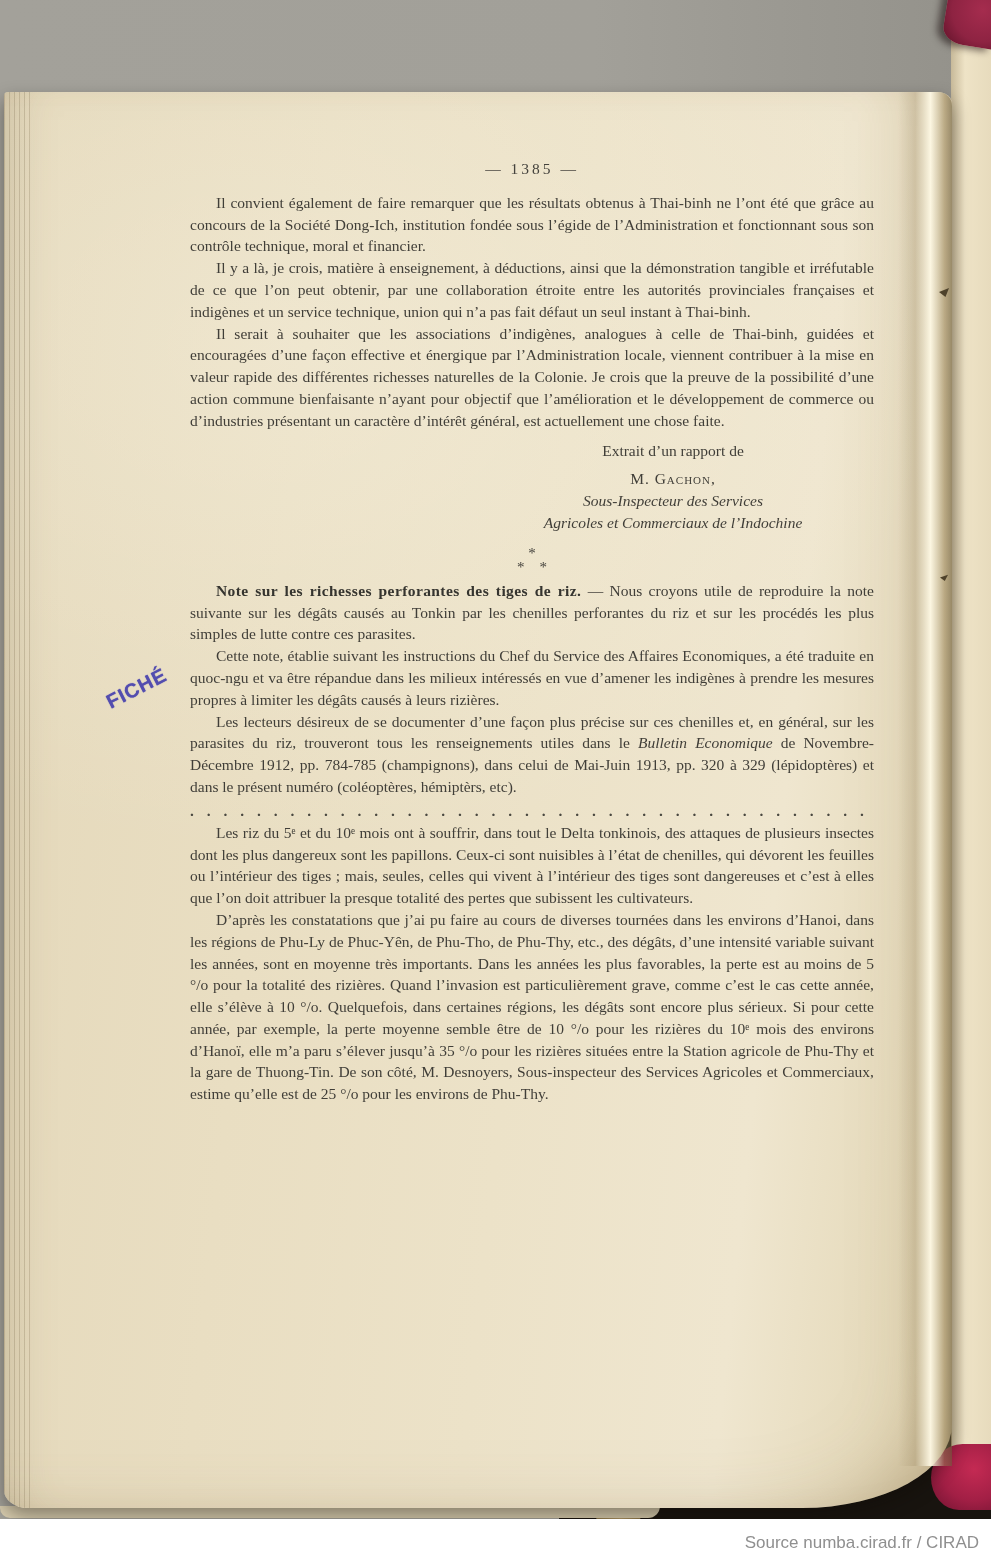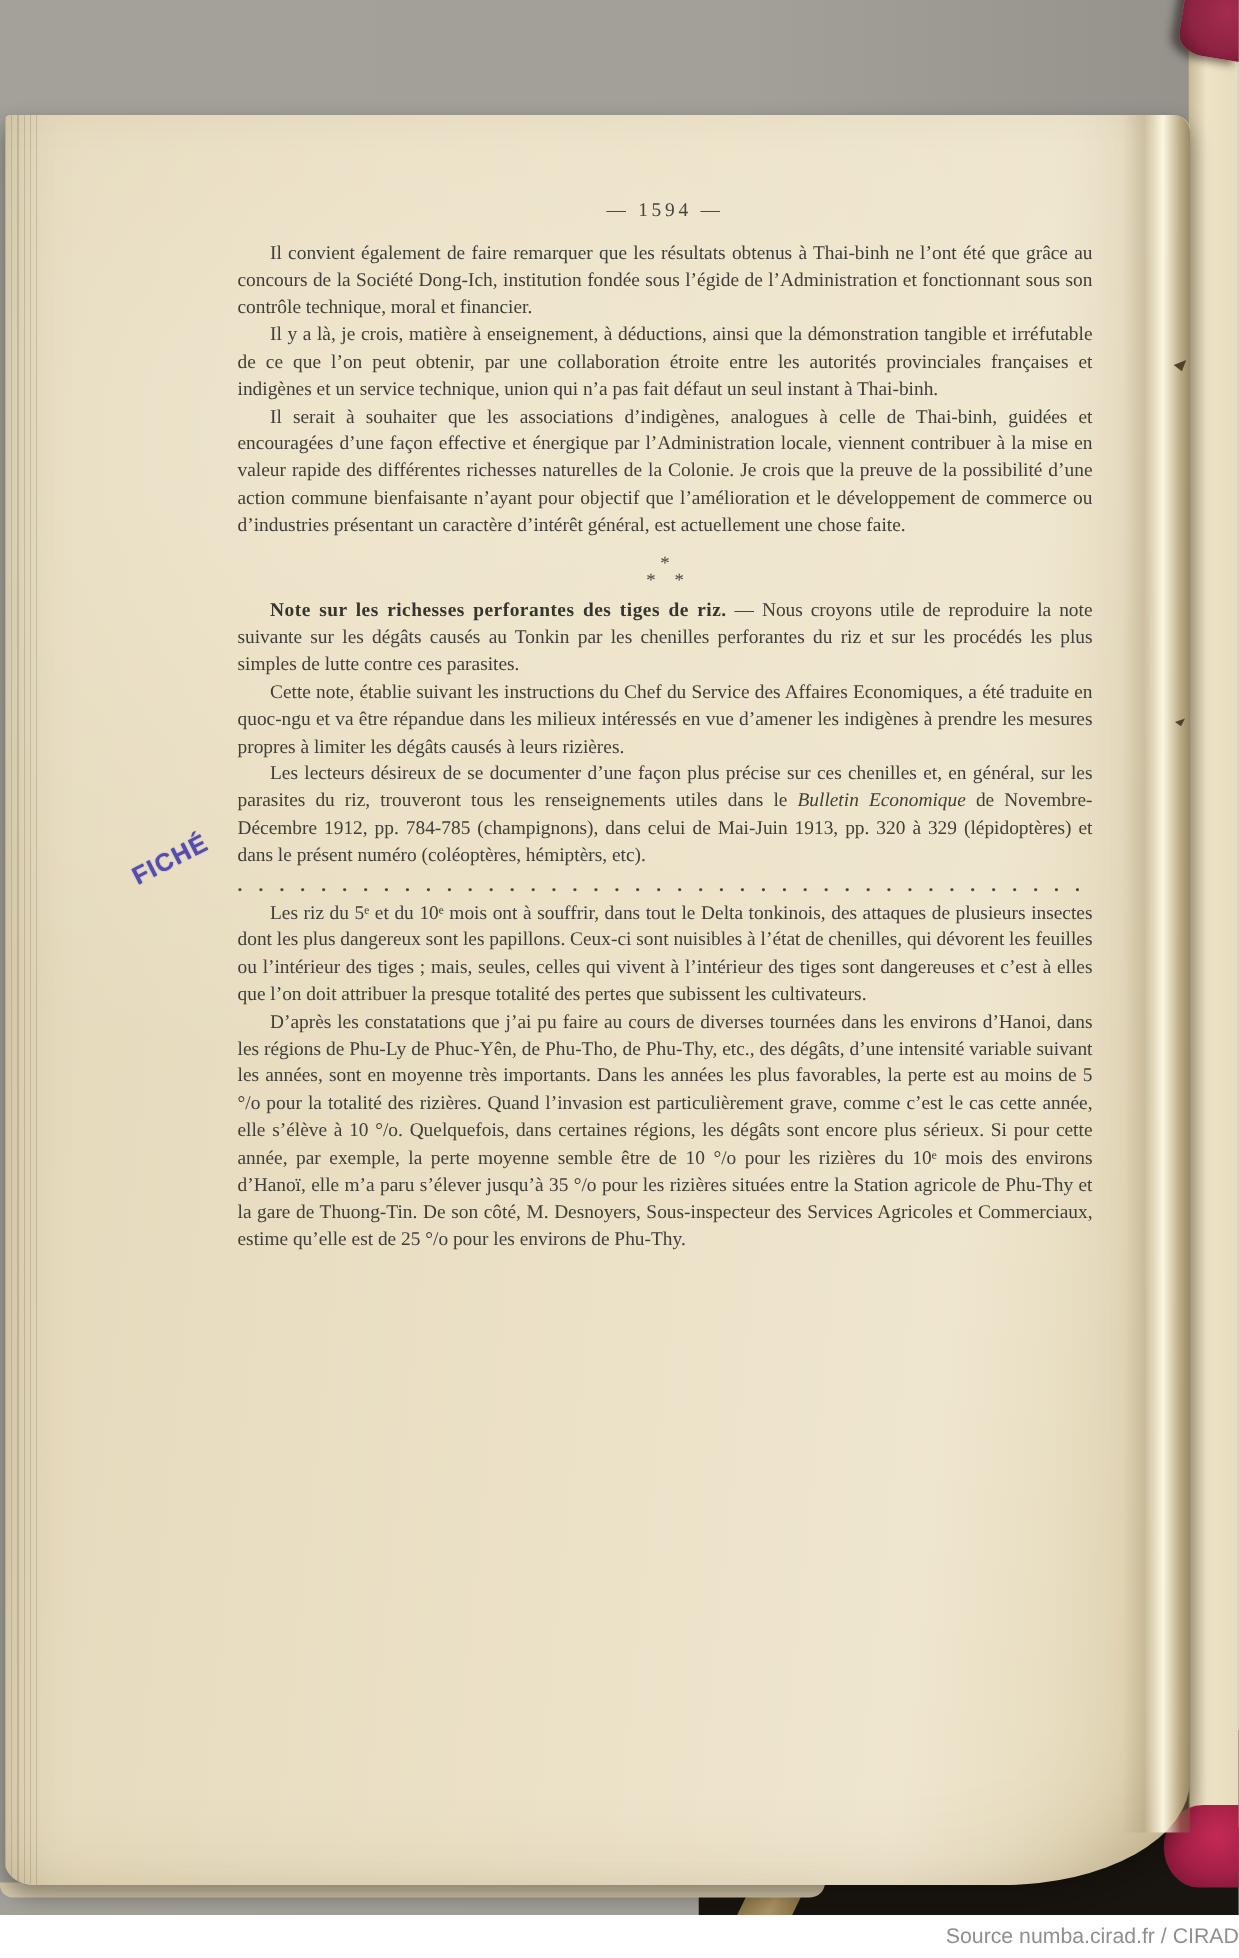--- a/index.html
+++ b/index.html
@@ -87,23 +87,23 @@
   .para{margin:0;text-indent:26px;}
   .attribution{margin:8px 0 2px 300px;width:366px;text-align:center;}
   .attr-name{font-variant:small-caps;letter-spacing:1px;margin-top:7px;}
   .attr-role{font-style:italic;}
   .dinkus{text-align:center;line-height:14px;margin:12px 0 6px;font-size:15px;color:#45433d;}
   .note-h{font-weight:bold;letter-spacing:.4px;color:#35342f;}
   .dotsrow{white-space:pre;overflow:hidden;letter-spacing:2px;word-spacing:5px;line-height:19px;margin:3px 0 2px;font-weight:bold;color:#4a4840;}
   em{font-style:italic;}
   
   .footer{
-    position:absolute;left:0;right:0;bottom:0;height:34px;background:#ffffff;
+    position:absolute;left:0;right:0;bottom:0;height:47px;background:#ffffff;
     display:flex;align-items:center;justify-content:flex-end;
-    box-sizing:border-box;
+    padding-right:12px;box-sizing:border-box;
     font:17px "Liberation Sans",sans-serif;color:#8f8f8f;
   }
 </style>
 </head>
 <body>
 
 <div class="photo">
   <div class="bg"></div>
   <div class="shadow-corner"></div>
   <div class="ribbon"></div>
@@ -114,26 +114,32 @@
   <div class="under-edge"></div>
 
   <div class="page">
     <div class="left-edges"></div>
     <div class="curl"></div>
     <div class="hole hole-1"></div>
     <div class="hole hole-2"></div>
     <div class="stamp">FICHÉ</div>
 
     <div class="text-block">
-      <div class="pageno">— 1594 —</div>
+      <div class="pageno">— 1385 —</div>
 
       <p class="para">Il convient également de faire remarquer que les résultats obtenus à Thai-binh ne l’ont été que grâce au concours de la Société Dong-Ich, institution fondée sous l’égide de l’Administration et fonctionnant sous son contrôle technique, moral et financier.</p>
       <p class="para">Il y a là, je crois, matière à enseignement, à déductions, ainsi que la démonstration tangible et irréfutable de ce que l’on peut obtenir, par une collaboration étroite entre les autorités provinciales françaises et indigènes et un service technique, union qui n’a pas fait défaut un seul instant à Thai-binh.</p>
       <p class="para">Il serait à souhaiter que les associations d’indigènes, analogues à celle de Thai-binh, guidées et encouragées d’une façon effective et énergique par l’Administration locale, viennent contribuer à la mise en valeur rapide des différentes richesses naturelles de la Colonie. Je crois que la preuve de la possibilité d’une action commune bienfaisante n’ayant pour objectif que l’amélioration et le développement de commerce ou d’industries présentant un caractère d’intérêt général, est actuellement une chose faite.</p>
 
+      <div class="attribution">
+        <div class="attr-intro">Extrait d’un rapport de</div>
+        <div class="attr-name">M. Gachon,</div>
+        <div class="attr-role">Sous-Inspecteur des Services</div>
+        <div class="attr-role">Agricoles et Commerciaux de l’Indochine</div>
+      </div>
 
       <div class="dinkus">
         <div>*</div>
         <div>* *</div>
       </div>
 
       <p class="para"><strong class="note-h">Note sur les richesses perforantes des tiges de riz.</strong><span> — Nous croyons utile de reproduire la note suivante sur les dégâts causés au Tonkin par les chenilles perforantes du riz et sur les procédés les plus simples de lutte contre ces parasites.</span></p>
 
       <p class="para">Cette note, établie suivant les instructions du Chef du Service des Affaires Economiques, a été traduite en quoc-ngu et va être répandue dans les milieux intéressés en vue d’amener les indigènes à prendre les mesures propres à limiter les dégâts causés à leurs rizières.</p>
 

